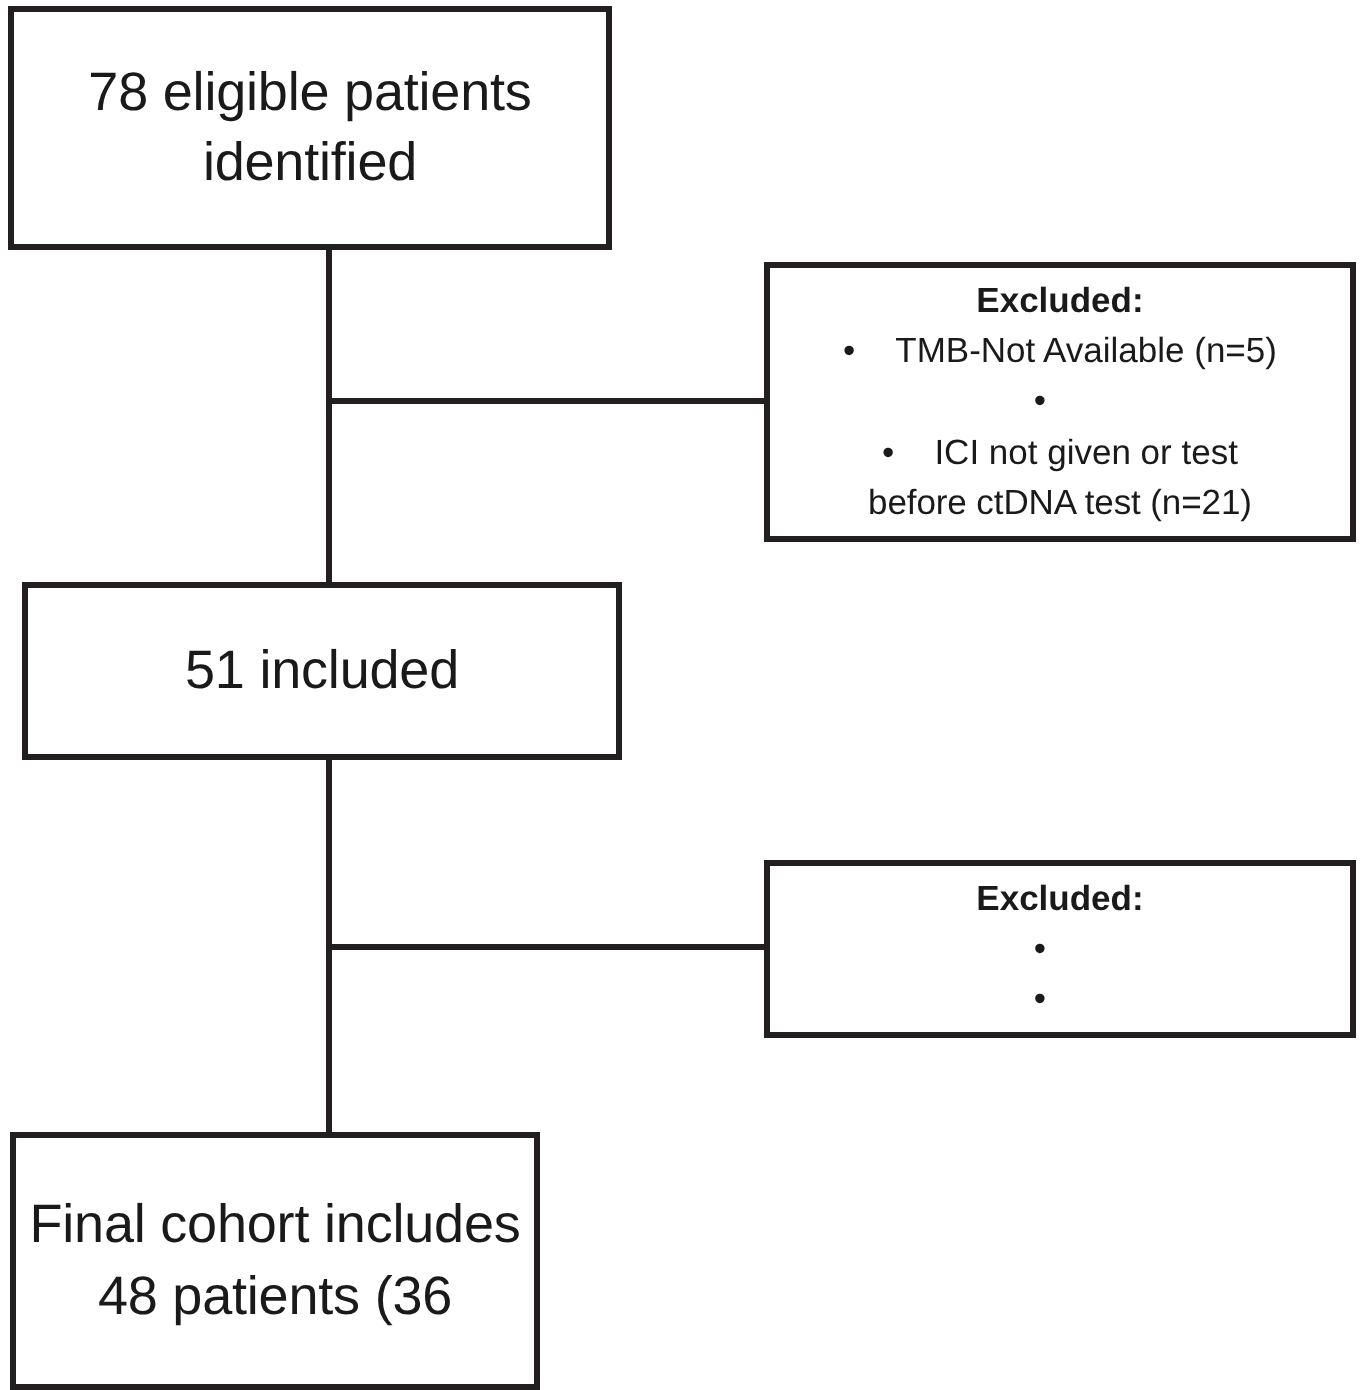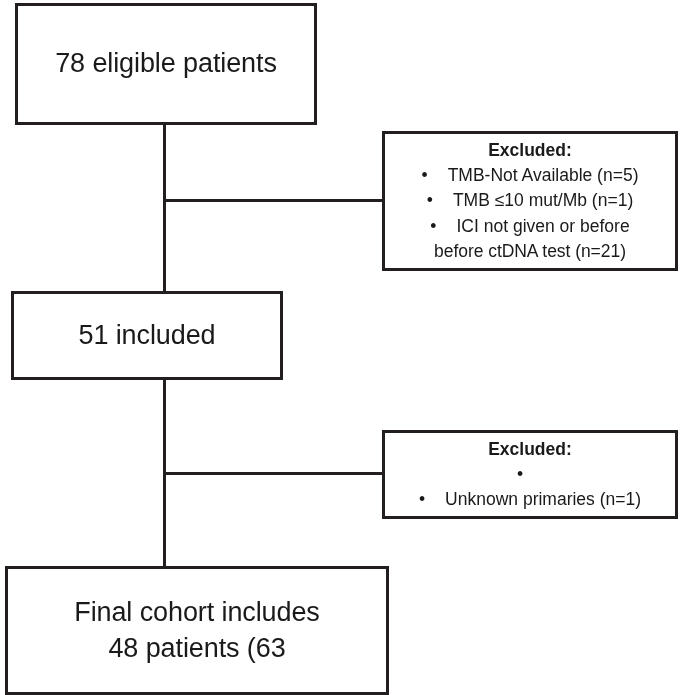--- a/index.html
+++ b/index.html
@@ -89,86 +89,81 @@
 
   
   .conn {
     position: absolute;
     background: #231f20;
   }
   .conn-v { width: 3px; }
   .conn-h { height: 3px; }
 
   
-  #node-identified   { left: 15px;  top: 3px;   width: 302px; height: 122px; }
-  #node-included     { left: 11px;  top: 291px; width: 272px; height: 89px;  }
-  #node-final        { left: 5px;   top: 566px; width: 384px; height: 129px; }
+  #node-identified   { left: 4px;  top: 3px;   width: 302px; height: 122px; }
+  #node-included     { left: 11px;  top: 291px; width: 300px; height: 89px;  }
+  #node-final        { left: 5px;   top: 566px; width: 265px; height: 129px; }
   #node-excluded-1   { left: 382px; top: 131px; width: 296px; height: 140px; }
   #node-excluded-2   { left: 382px; top: 430px; width: 296px; height: 89px;  }
 </style>
 </head>
 <body>
 
 <div id="flowchart">
 
   <div class="conn conn-v" style="left:163px; top:125px; height:169px;"></div>
 
   <div class="conn conn-h" style="left:163px; top:199px; width:221px;"></div>
 
   <div class="conn conn-v" style="left:163px; top:380px; height:188px;"></div>
 
   <div class="conn conn-h" style="left:163px; top:472px; width:221px;"></div>
 
   <div class="node stage" id="node-identified">
     <span class="node-line">78 eligible patients</span>
+    <span class="node-line">identified</span>
   </div>
 
   <div class="node excl" id="node-excluded-1">
     <span class="excl-head">Excluded:</span>
 
     <div class="bullet-row">
       <span class="bullet-dot">•</span>
       <span class="bullet-text">
         <span class="wrap-line">TMB-Not Available (n=5)</span>
       </span>
     </div>
 
     <div class="bullet-row">
       <span class="bullet-dot">•</span>
-      <span class="bullet-text">
-        <span class="wrap-line">TMB ≤10 mut/Mb (n=1)</span>
-      </span>
     </div>
 
     <div class="bullet-row wrapped">
       <span class="bullet-dot">•</span>
       <span class="bullet-text">
-        <span class="wrap-line">ICI not given or before</span>
+        <span class="wrap-line">ICI not given or test</span>
       </span>
     </div>
     <span class="node-line">before ctDNA test (n=21)</span>
   </div>
 
   <div class="node stage" id="node-included">
     <span class="node-line">51 included</span>
   </div>
 
   <div class="node excl" id="node-excluded-2">
     <span class="excl-head">Excluded:</span>
 
     <div class="bullet-row">
       <span class="bullet-dot">•</span>
     </div>
 
     <div class="bullet-row">
       <span class="bullet-dot">•</span>
-      <span class="bullet-text">
-        <span class="wrap-line">Unknown primaries (n=1)</span>
-      </span>
     </div>
   </div>
 
   <div class="node stage" id="node-final">
     <span class="node-line">Final cohort includes</span>
-    <span class="node-line">48 patients (63</span>
+    <span class="node-line">48 patients (36</span>
   </div>
 
 </div>
 
 </body></html>

